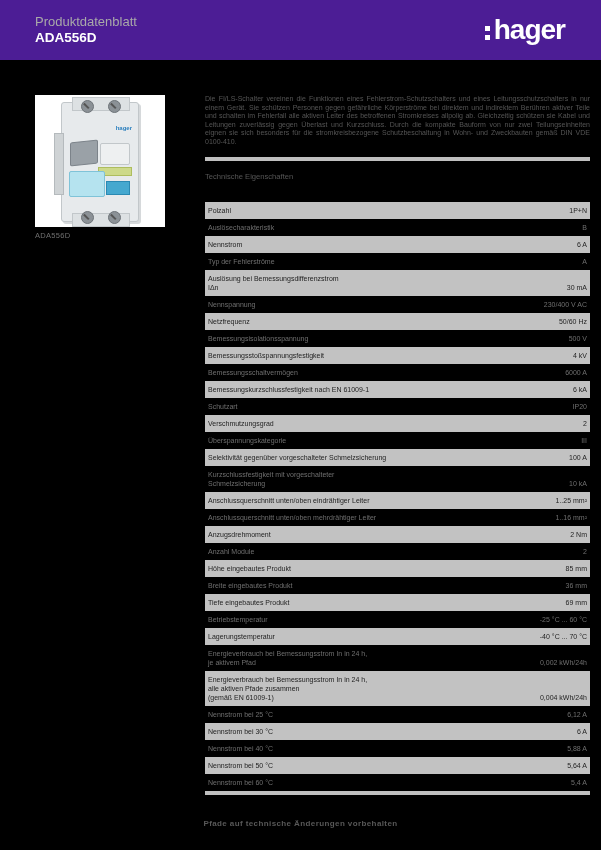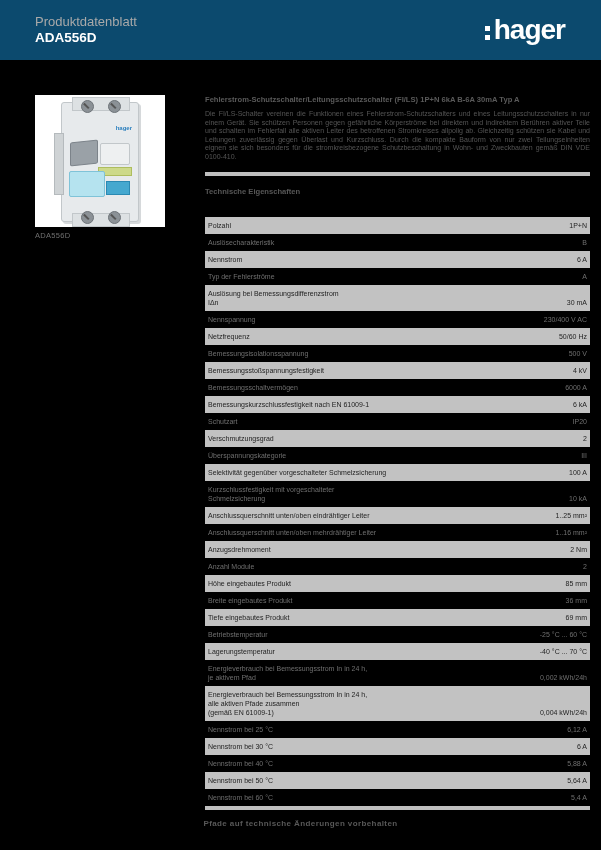--- a/index.html
+++ b/index.html
@@ -3,21 +3,21 @@
 <meta charset="utf-8">
 <style>
   html,body{margin:0;padding:0;}
   body{
     width:601px;height:850px;background:#000;overflow:hidden;position:relative;
     font-family:"Liberation Sans","DejaVu Sans",sans-serif;
     -webkit-font-smoothing:antialiased;
   }
   
   .page-header{
-    position:absolute;top:0;left:0;width:601px;height:60px;background:#0c4a6e;
+    position:absolute;top:0;left:0;width:601px;height:60px;background:#4c1d95;
     display:flex;align-items:center;justify-content:space-between;box-sizing:border-box;
     padding:0 36px 0 35px;
   }
   .doc-type{font-size:13px;color:#a9a9a9;line-height:16px;}
   .product-code{font-size:13.5px;color:#ffffff;font-weight:bold;line-height:16px;}
   .logo{display:flex;align-items:center;gap:4px;}
   .logo-colon{display:inline-flex;flex-direction:column;gap:4px;margin-top:6px;}
   .logo-colon span{width:5px;height:5px;background:#fff;}
   .logo-word{color:#fff;font-weight:bold;font-size:28px;letter-spacing:-1px;line-height:28px;}
   
@@ -37,21 +37,21 @@
   .green-strip{position:absolute;right:6px;top:64px;width:32px;height:7px;background:#cdd98a;border:1px solid #aebd5e;}
   .cyan-window{position:absolute;left:7px;top:68px;width:34px;height:24px;background:#b5e3ef;border:1px solid #7fc3d8;border-radius:2px;}
   .blue-chip{position:absolute;left:44px;top:78px;width:22px;height:12px;background:#45a8cf;border:1px solid #2b89b2;}
   .rail{position:absolute;left:-8px;top:30px;width:8px;height:60px;background:#cfd3d5;border:1px solid #b5babd;}
   .photo-caption{position:absolute;left:35px;top:231px;font-size:7.5px;color:#6f6f6f;letter-spacing:.3px;}
   
   .content{position:absolute;left:205px;top:95px;width:385px;}
   .title{font-size:7.6px;font-weight:bold;color:#5a5a5a;line-height:9px;margin:0 0 6px 0;}
   .description{font-size:7px;color:#555555;line-height:8.6px;text-align:justify;margin:0;}
   .bar{height:4px;background:#bfbfbf;margin-top:10px;}
-  .section-heading{font-size:7.6px;font-weight:bold;color:#575757;margin:11px 0 0 0;}
+  .section-heading{font-size:7.6px;font-weight:normal;color:#575757;margin:11px 0 0 0;}
   .spec-table{width:385px;border-collapse:collapse;margin-top:21px;table-layout:fixed;}
   .spec-table td{font-size:7px;line-height:9px;padding:4px 3px;vertical-align:bottom;}
   .spec-table tr:nth-child(odd){background:#c2c2c2;}
   .spec-table tr:nth-child(odd) td{color:#1e1e1e;}
   .spec-table tr:nth-child(even){background:transparent;}
   .spec-table tr:nth-child(even) td{color:#6f6f6f;}
   .spec-label{white-space:pre-line;}
   .spec-value{text-align:right;white-space:nowrap;width:110px;}
   .end-bar{height:4px;background:#bfbfbf;margin-top:0px;}
   
@@ -92,21 +92,20 @@
     <div class="blue-chip"></div>
     <div class="tab-bot">
       <span class="screw s3"></span>
       <span class="screw s4"></span>
     </div>
   </div>
 </div>
 <div class="photo-caption">ADA556D</div>
 
 <section class="content">
-  <h1 class="title">Fehlerstrom-Schutzschalter/Leitungsschutzschalter (FI/LS) 1P+N 6kA B-6A 30mA Typ A</h1>
   <p class="description">Die FI/LS-Schalter vereinen die Funktionen eines Fehlerstrom-Schutzschalters und eines Leitungsschutzschalters in nur einem Gerät. Sie schützen Personen gegen gefährliche Körperströme bei direktem und indirektem Berühren aktiver Teile und schalten im Fehlerfall alle aktiven Leiter des betroffenen Stromkreises allpolig ab. Gleichzeitig schützen sie Kabel und Leitungen zuverlässig gegen Überlast und Kurzschluss. Durch die kompakte Bauform von nur zwei Teilungseinheiten eignen sie sich besonders für die stromkreisbezogene Schutzbeschaltung in Wohn- und Zweckbauten gemäß DIN VDE 0100-410.</p>
   <div class="bar"></div>
   <h2 class="section-heading">Technische Eigenschaften</h2>
   <table class="spec-table">
     <tbody id="spec-body">
         <tr>
           <td class="spec-label">Polzahl</td>
           <td class="spec-value">1P+N</td>
         </tr>
         <tr>

